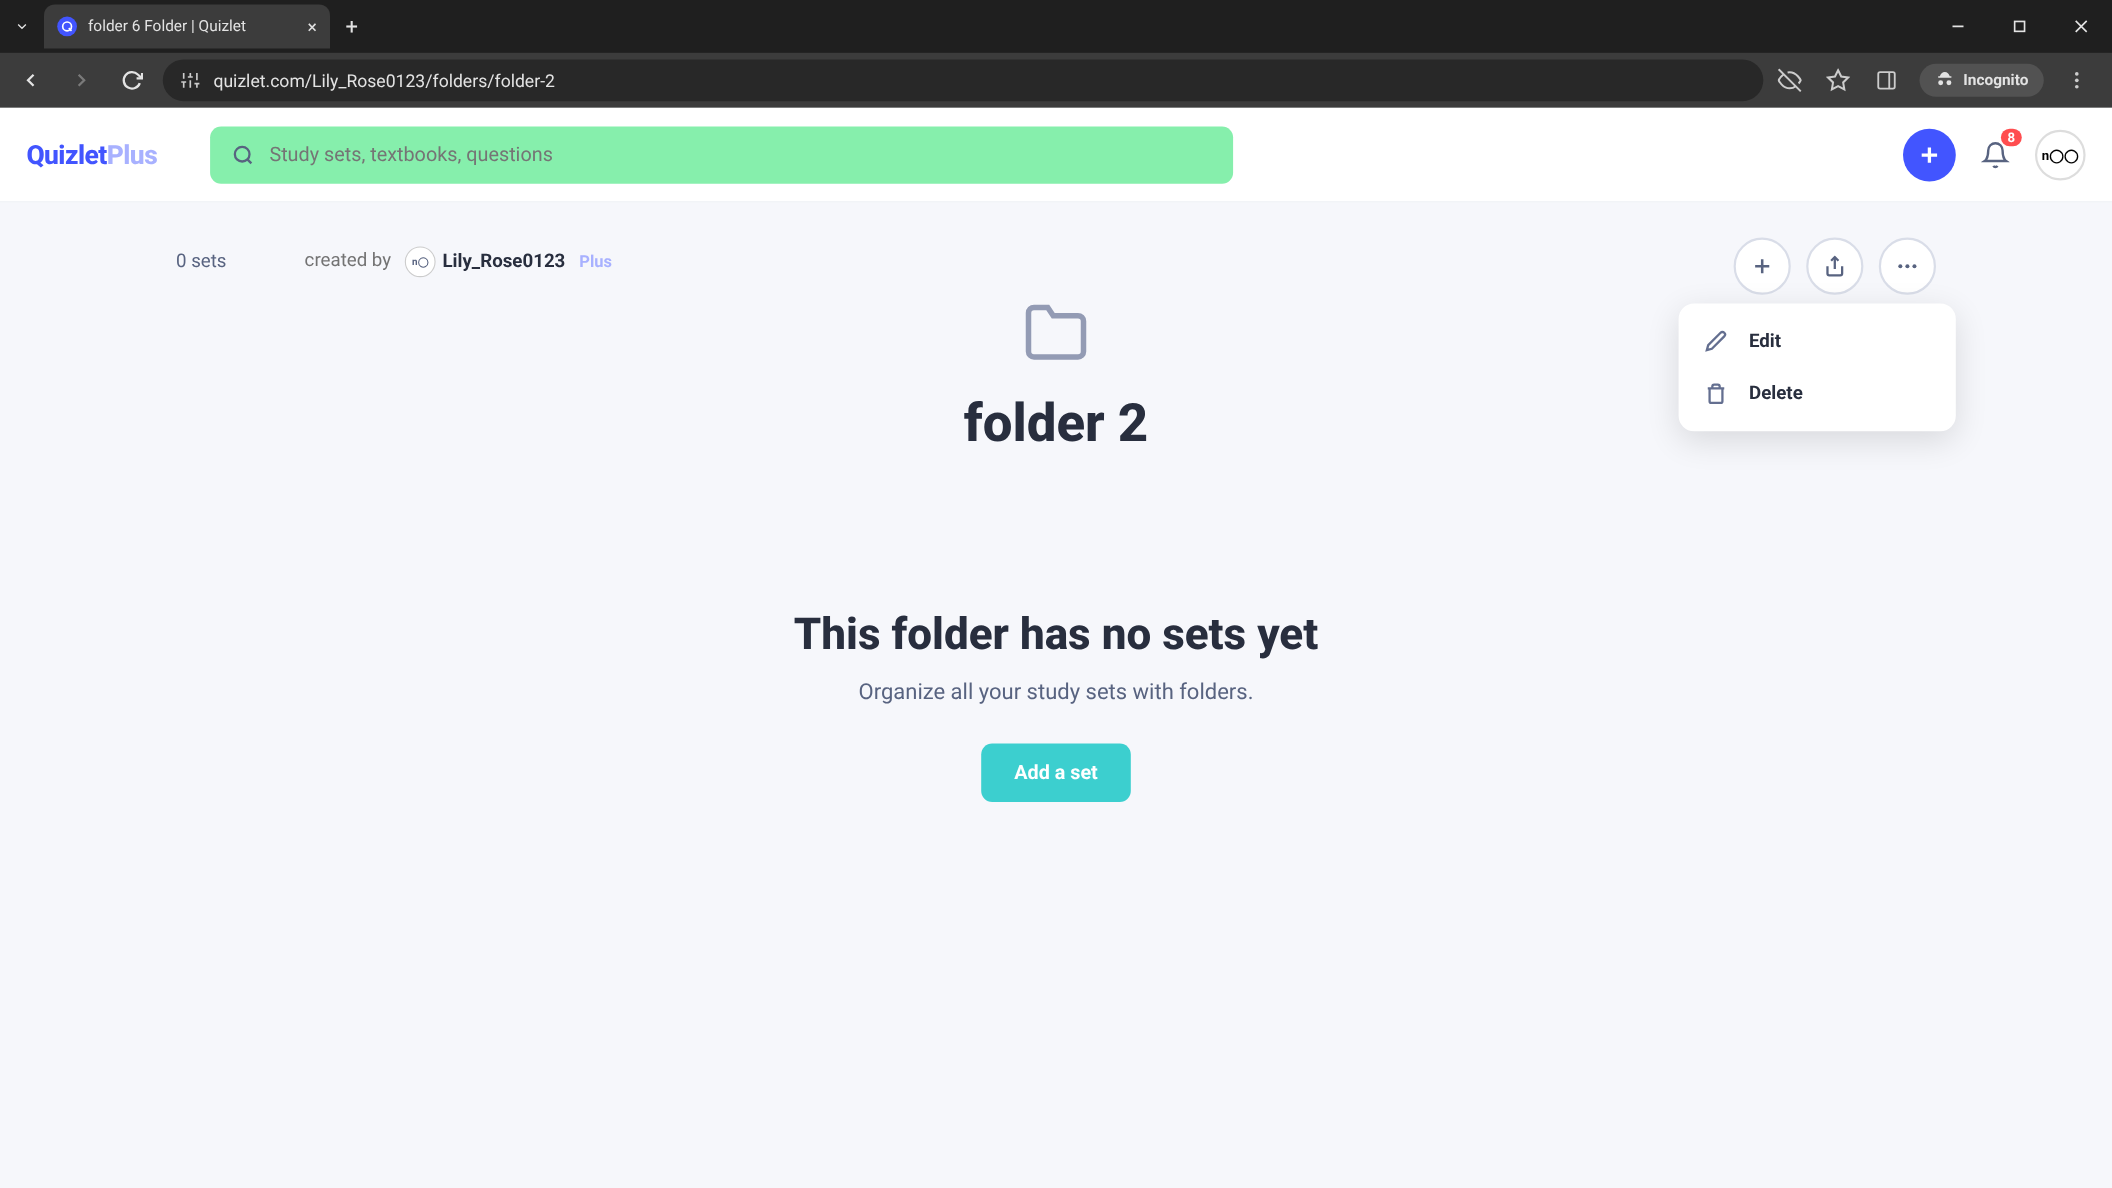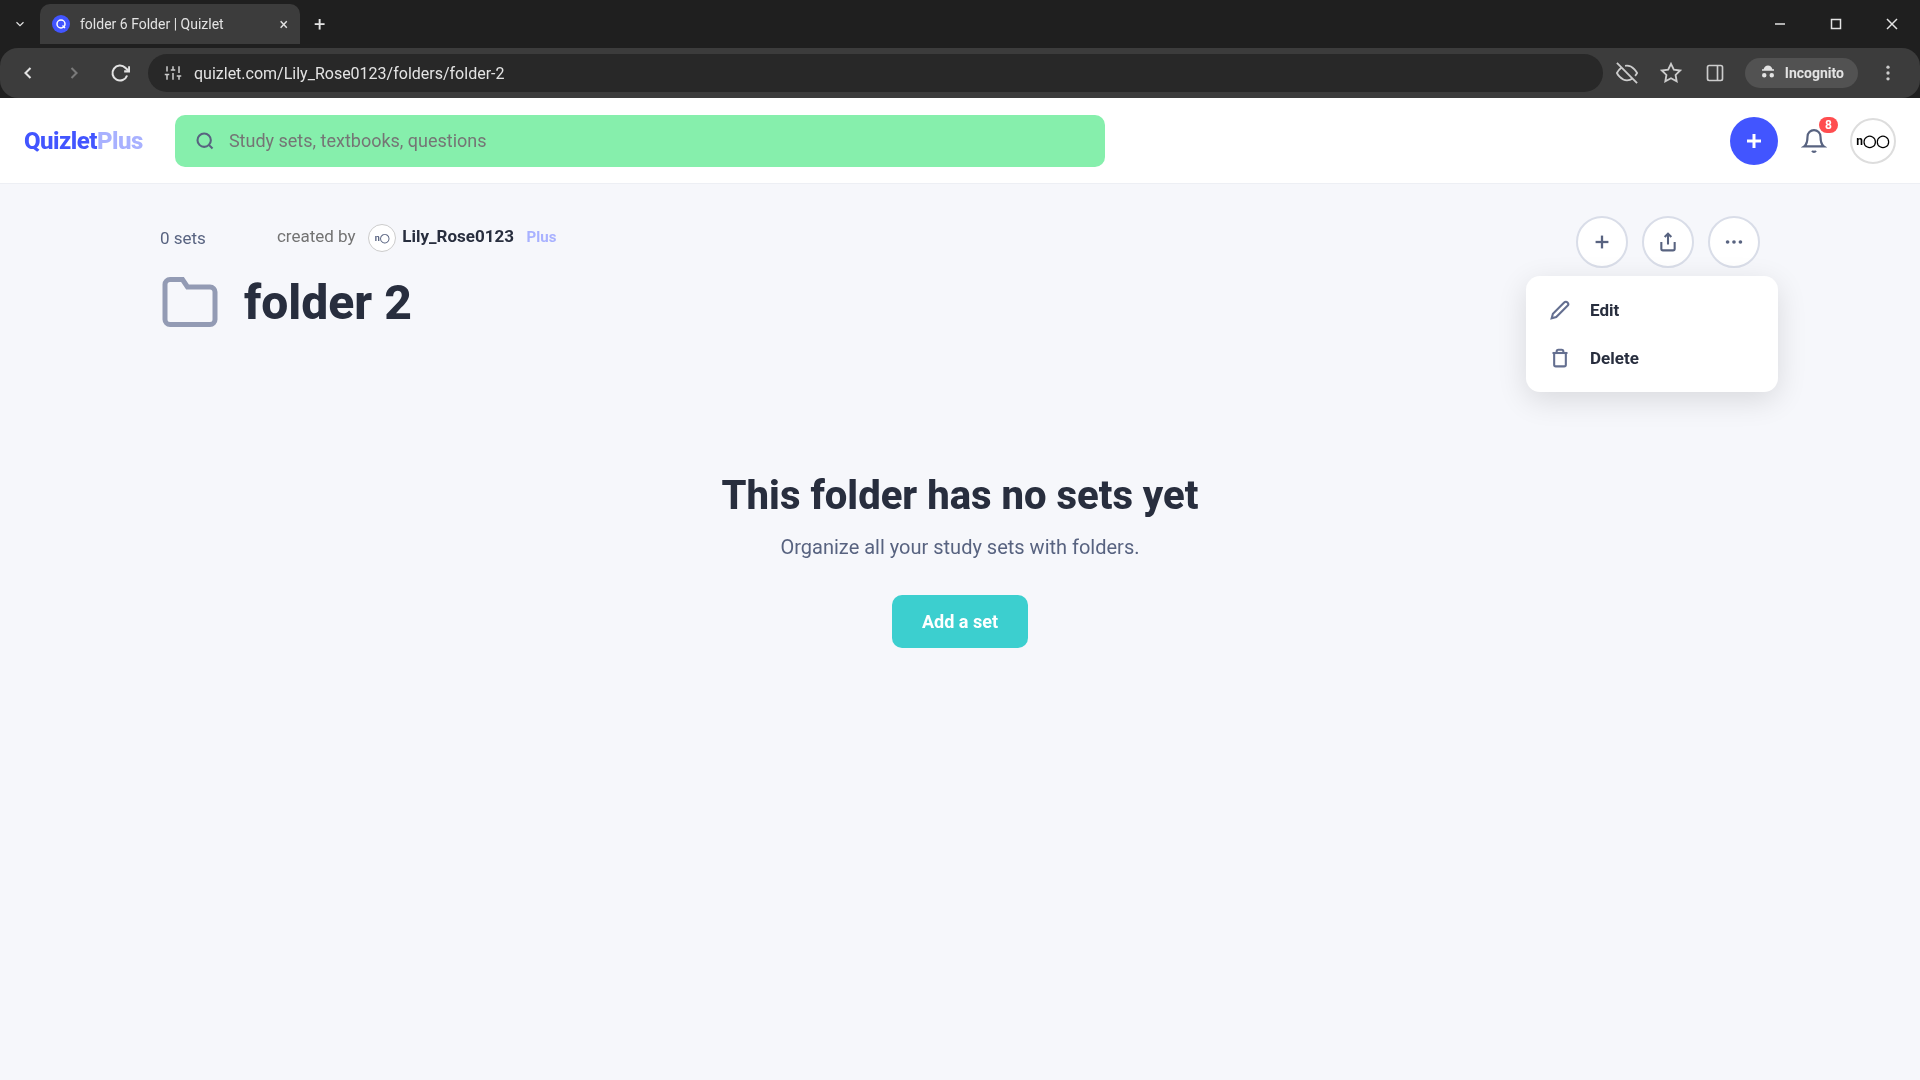--- a/index.html
+++ b/index.html
@@ -10,33 +10,33 @@
 .tab-dropdown { width: 40px; height: 36px; display: flex; align-items: center; justify-content: center; color: #e3e3e3; }
 .tab { background: #3c3c3c; height: 40px; border-radius: 10px 10px 0 0; display: flex; align-items: center; padding: 0 12px; gap: 10px; min-width: 260px; }
 .tab .favicon { width: 18px; height: 18px; border-radius: 50%; background: #4255ff; display:flex; align-items:center; justify-content:center;}
 .tab .favicon svg { width: 12px; height: 12px; }
 .tab .tab-title { color: #e3e3e3; font-size: 14px; flex: 1; }
 .tab .tab-close { color: #e3e3e3; font-size: 16px; }
 .new-tab { color: #e3e3e3; padding: 0 14px; font-size: 20px; }
 .window-controls { margin-left: auto; display: flex; }
 .window-controls div { width: 56px; height: 40px; display: flex; align-items: center; justify-content: center; color: #e3e3e3; }
 
-.toolbar { height: 50px; background: #3c3c3c; display: flex; align-items: center; padding: 0 10px; gap: 10px; border-radius: 18px; }
+.toolbar { height: 50px; background: #3c3c3c; display: flex; align-items: center; padding: 0 10px; gap: 10px; }
 .nav-btn { width: 36px; height: 36px; display: flex; align-items: center; justify-content: center; color: #e3e3e3; border-radius: 50%; }
 .nav-btn.disabled { color: #7a7a7a; }
 .addr { flex: 1; background: #282828; border-radius: 20px; height: 38px; display: flex; align-items: center; padding: 0 16px; gap: 12px; }
 .addr .secure { color: #ccc; }
 .addr .url { color: #e3e3e3; font-size: 16px; }
 .right-icons { display: flex; align-items: center; gap: 16px; padding-right: 8px; font-weight: bold;}
 .right-icons .ic { color: #ccc; width: 28px; height: 28px; display:flex;align-items:center;justify-content:center;}
 .incognito { display: flex; align-items: center; gap: 8px; background: #525252; padding: 6px 14px; border-radius: 18px; color: #e3e3e3; font-size: 14px; }
 
 
 .page { background: #f6f7fb; height: calc(1080px - 48px - 50px); position: relative; }
-.header { height: 86px; background: #fff; display: flex; align-items: center; padding: 13px 24px; gap: 12px; border-bottom: 1px solid #edeff4;}
+.header { height: 86px; background: #fff; display: flex; align-items: center; padding: 13px 24px; gap: 28px; border-bottom: 1px solid #edeff4;}
 .logo { font-weight: 800; font-size: 24px; letter-spacing: -0.5px; }
 .logo .q1 { color: #4255ff; }
 .logo .q2 { color: #a8b1ff; }
 .nav-links { display: flex; align-items: center; gap: 26px; font-weight: 600; color: #282e3e; font-size: 17px; position: relative; }
 .nav-link { position: relative; padding: 30px 0;}
 .nav-link.active::after { content:''; position:absolute; bottom:-2px; left:-8px; right:-24px; height:4px; background:#a8b1ff; border-radius:2px;}
 .nav-link .chev { margin-left:6px; font-size:12px;}
 .search-bar { flex: 1; background: #86efac; border-radius: 10px; height: 52px; display: flex; align-items: center; padding: 0 20px; gap: 14px; margin-left: 20px; max-width: 930px;}
 .search-bar input { border: none; background: transparent; font-size: 18px; color: #646f90; outline: none; flex: 1; }
 .search-bar .sicon { color: #586380; }
@@ -48,21 +48,21 @@
 
 .content { padding: 40px 160px; position: relative; }
 .meta { display: flex; align-items: center; gap: 24px; font-size: 17px; color: #586380; }
 .meta .created { color: #737373; margin-left: 47px; }
 .meta .user { font-weight: 700; color: #282e3e; }
 .meta .mini-av { width: 28px; height: 28px; border-radius:50%; background:#fff; border:1px solid #ccc; display:inline-flex; align-items:center; justify-content:center; font-size:9px; font-weight:700; margin-right:6px; vertical-align:middle;}
 .plus-tag { color: #a8b1ff; font-weight: 700; font-size:15px;}
 .actions { position: absolute; top: 32px; right: 160px; display: flex; gap: 14px; }
 .circ-btn { width: 52px; height: 52px; border-radius: 50%; border: 2px solid #d9dde8; background: #fff; display: flex; align-items: center; justify-content: center; color: #586380; }
 
-.title-row { display: flex; align-items: center; gap: 24px; margin-top: 20px; }
+.title-row { display: flex; align-items: center; gap: 24px; margin-top: 20px; flex-direction: column; }
 .folder-ic { width: 60px; height: 60px; color: #939bb4; }
 .folder-title { font-size: 48px; font-weight: 800; color: #282e3e; }
 
 .empty { text-align: center; margin-top: 140px; }
 .empty h2 { font-size: 40px; font-weight: 800; color: #282e3e; }
 .empty p { font-size: 20px; color: #586380; margin-top: 16px; }
 .add-set-btn { margin-top: 36px; background: #3ccfcf; color: #fff; border: none; padding: 16px 30px; border-radius: 10px; font-size: 18px; font-weight: 700; cursor: pointer; }
 
 .dropdown { position: absolute; top: 92px; right: 142px; background: #fff; border-radius: 14px; box-shadow: 0 8px 30px rgba(0,0,0,0.12); padding: 10px 0; width: 252px; }
 .dropdown-item { display: flex; align-items: center; gap: 18px; padding: 14px 24px; font-weight: 700; color: #282e3e; font-size: 17px; }

